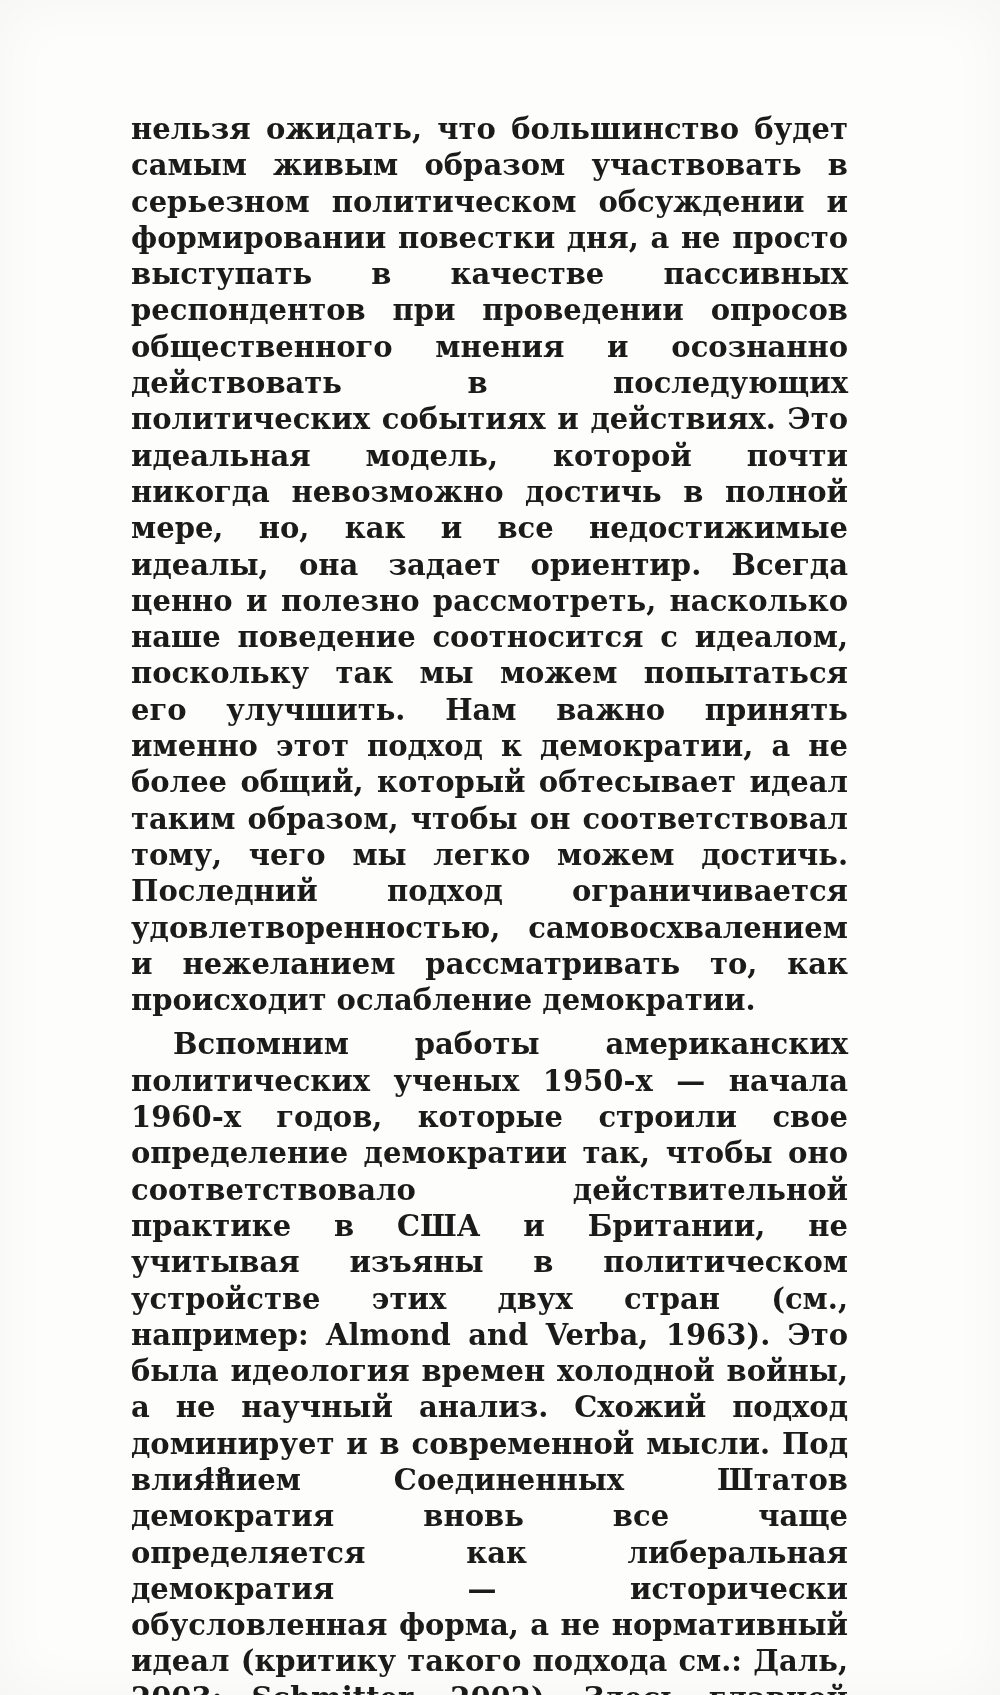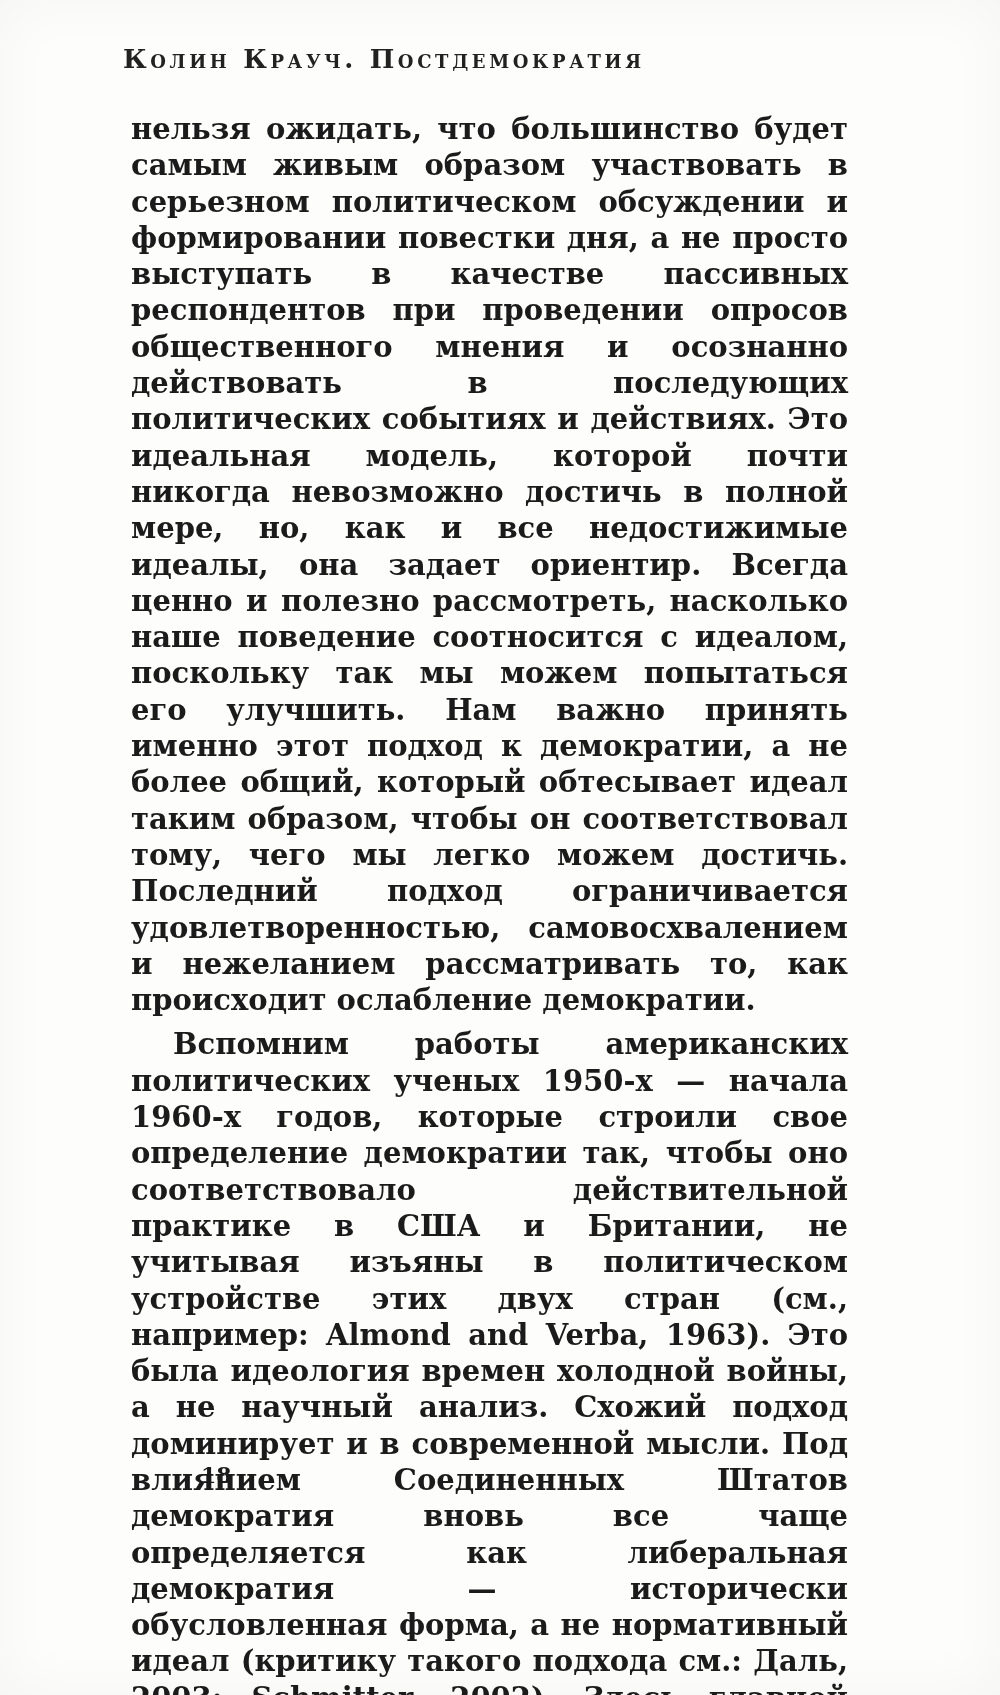--- a/index.html
+++ b/index.html
@@ -61,21 +61,20 @@
     font-weight: 600;
     color: #1b1b1b;
     margin-left: 8px;
   }
 </style>
 </head>
 <body>
 
 <div class="page">
 
-  <div class="running-head">Колин Крауч. Постдемократия</div>
 
   <div class="text-block">
     <p class="para no-indent">нельзя ожидать, что большинство будет самым живым образом участвовать в серьезном политическом обсуждении и формировании повестки дня, а не просто выступать в качестве пассивных респондентов при проведении опросов общественного мнения и осознанно действовать в последующих политических событиях и действиях. Это идеальная модель, которой почти никогда невозможно достичь в полной мере, но, как и все недостижимые идеалы, она задает ориентир. Всегда ценно и полезно рассмотреть, насколько наше поведение соотносится с идеалом, поскольку так мы можем попытаться его улучшить. Нам важно принять именно этот подход к демократии, а не более общий, который обтесывает идеал таким образом, чтобы он соответствовал тому, чего мы легко можем достичь. Последний подход ограничивается удовлетворенностью, самовосхвалением и нежеланием рассматривать то, как происходит ослабление демократии.</p>
     <p class="para indent">Вспомним работы американских политических ученых 1950-х — начала 1960-х годов, которые строили свое определение демократии так, чтобы оно соответствовало действительной практике в США и Британии, не учитывая изъяны в политическом устройстве этих двух стран (см., например: Almond and Verba, 1963). Это была идеология времен холодной войны, а не научный анализ. Схожий подход доминирует и в современной мысли. Под влиянием Соединенных Штатов демократия вновь все чаще определяется как либеральная демократия — исторически обусловленная форма, а не нормативный идеал (критику такого подхода см.: Даль, 2003; Schmitter, 2002). Здесь главной формой массового участия оказывается участие в выборах, широкая свобода для лоббистской деятельности, которой занимаются в основном бизнес-лобби, а политическая власть избегает вмешательства в капиталистическую экономику. Эту модель не слишком интересует широкое участие граждан или роль организаций, не связанных с бизнесом.</p>
   </div>
 
   <div class="page-number">18</div>
 
 </div>
 

